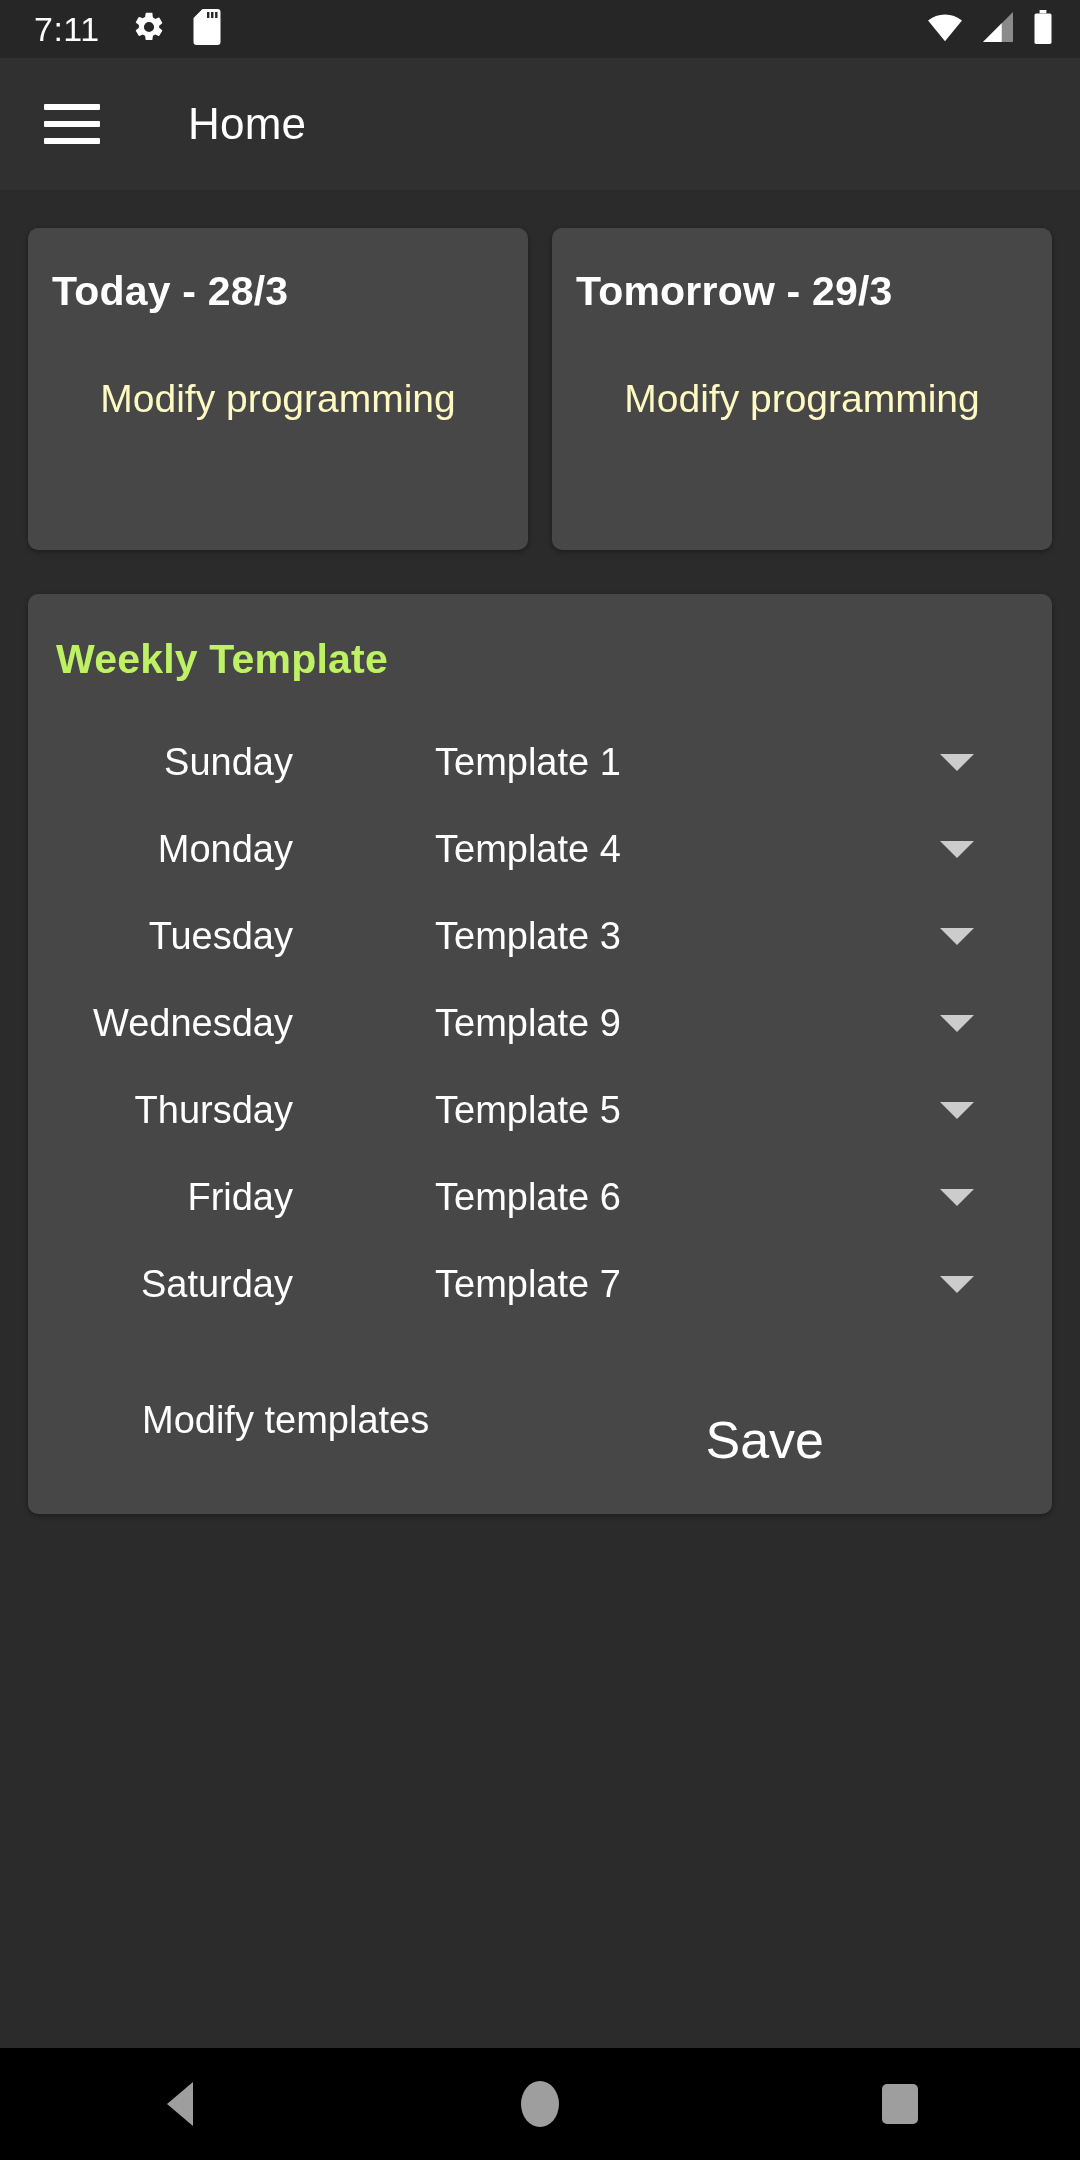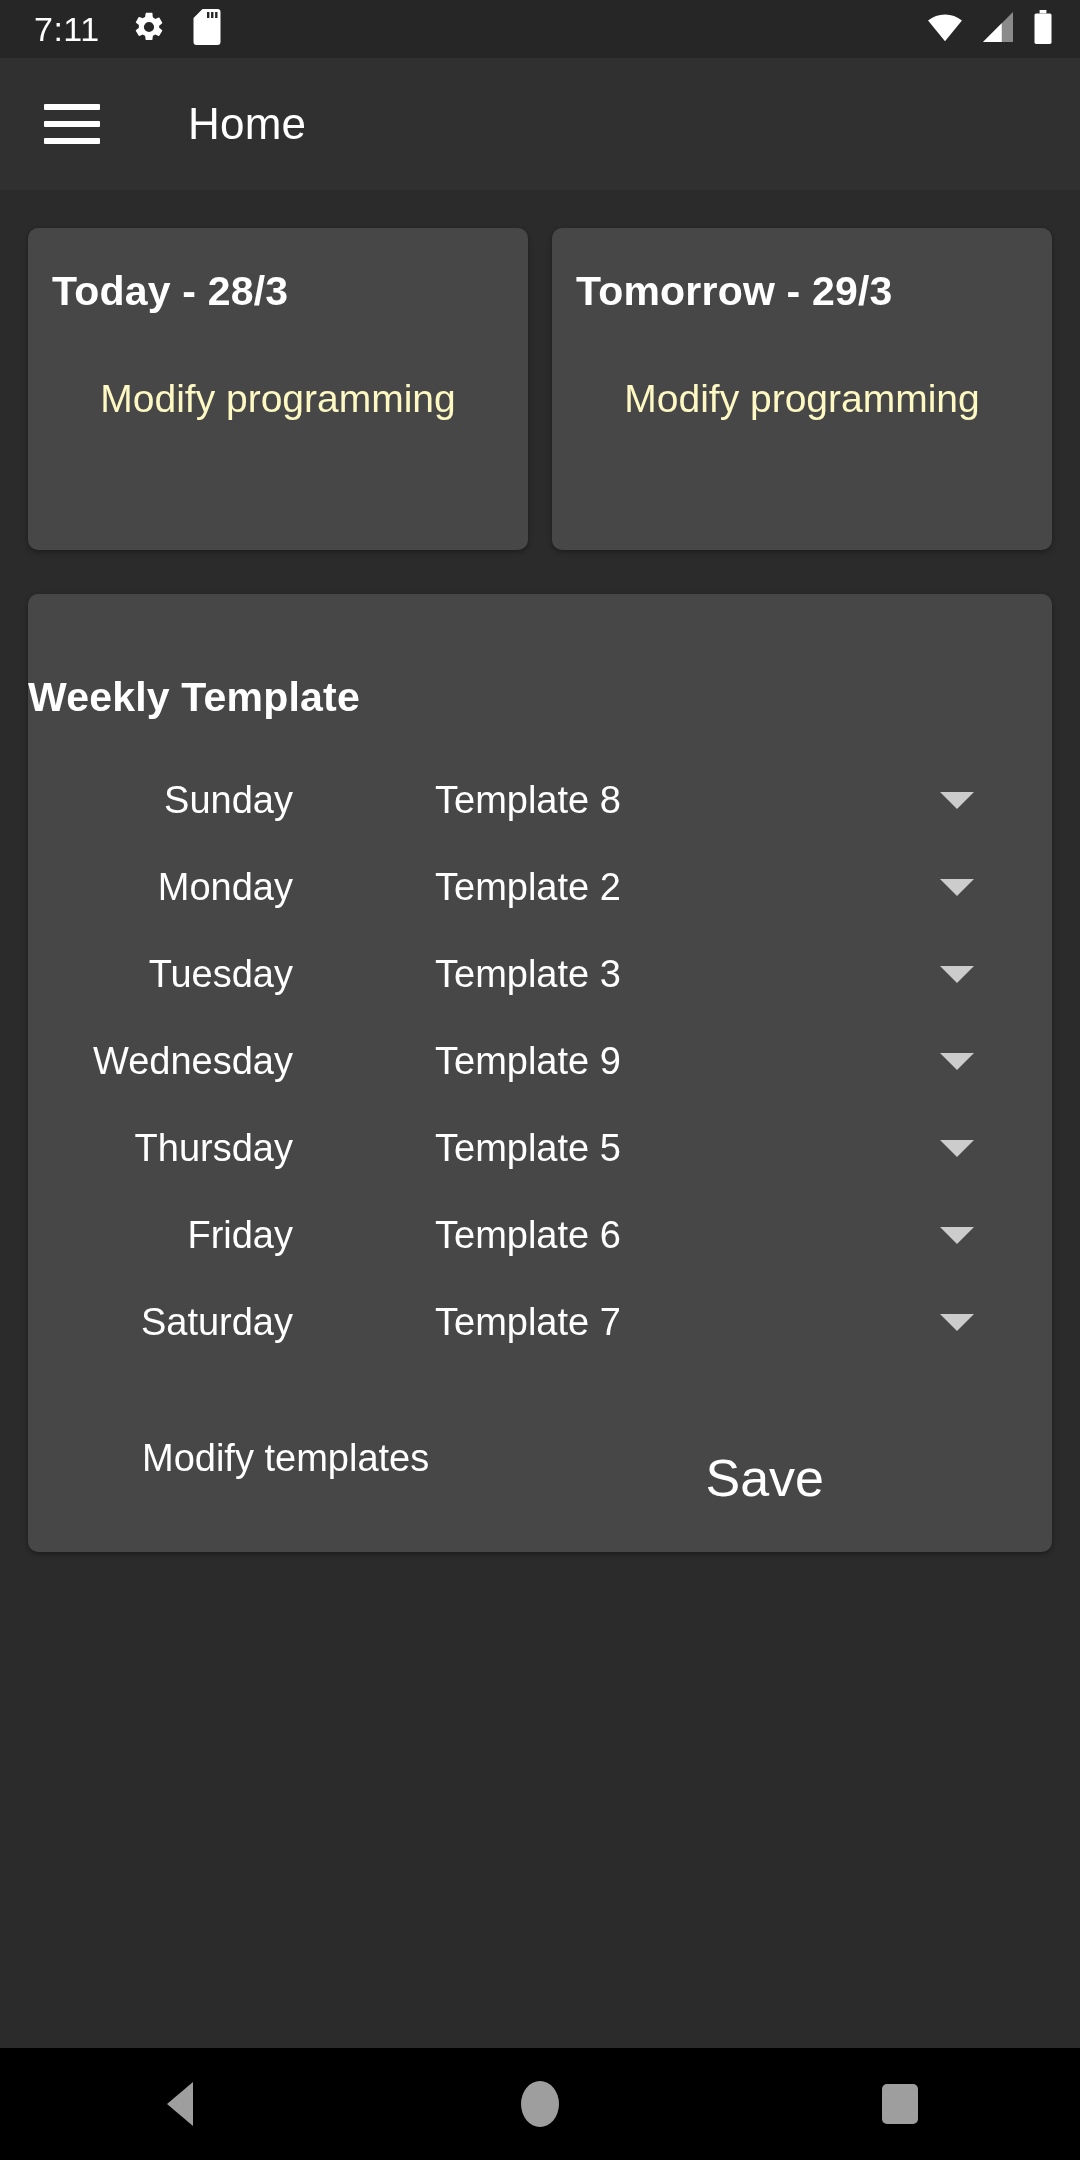--- a/index.html
+++ b/index.html
@@ -129,25 +129,25 @@
 
   
   #weekly-card {
     margin-top: 44px;
     background: #474747;
     border-radius: 10px;
     box-shadow: 0 2px 5px rgba(0,0,0,0.35);
     padding: 42px 0 44px 0;
   }
   #weekly-title {
-    color: #ffffff;
+    color: #bef264;
     font-size: 41px;
     font-weight: 700;
+    padding-left: 28px;
     letter-spacing: 0.2px;
-    margin-top: 38px;
   }
 
   #template-rows {
     margin-top: 36px;
   }
   .template-row {
     height: 87px;
     display: flex;
     align-items: center;
     cursor: pointer;
@@ -307,29 +307,29 @@
 
     </div>
 
     <div id="weekly-card">
       <div id="weekly-title">Weekly Template</div>
 
       <div id="template-rows">
 
         <div class="template-row">
           <div class="row-day">Sunday</div>
-          <div class="row-value">Template 8</div>
+          <div class="row-value">Template 1</div>
           <div class="row-arrow">
               <span class="tri"></span>
             </div>
         </div>
 
         <div class="template-row">
           <div class="row-day">Monday</div>
-          <div class="row-value">Template 2</div>
+          <div class="row-value">Template 4</div>
           <div class="row-arrow">
               <span class="tri"></span>
             </div>
         </div>
 
         <div class="template-row">
           <div class="row-day">Tuesday</div>
           <div class="row-value">Template 3</div>
           <div class="row-arrow">
               <span class="tri"></span>

